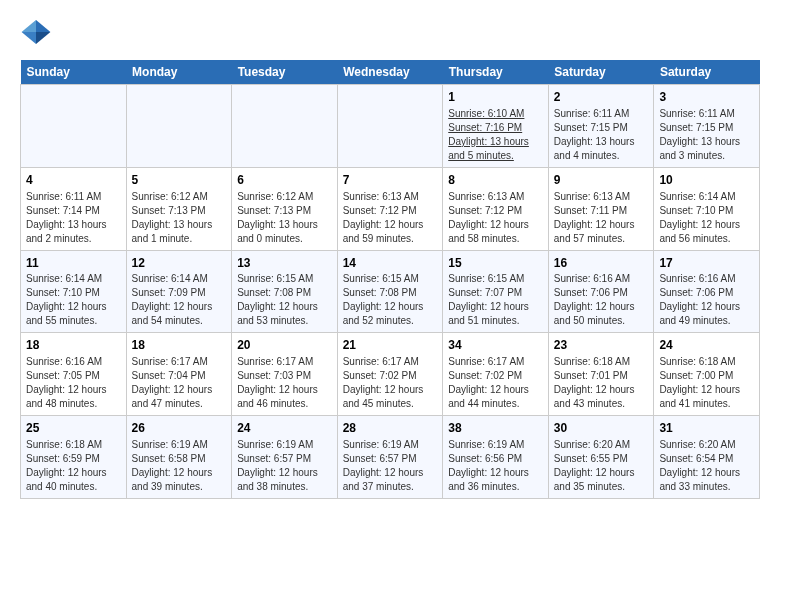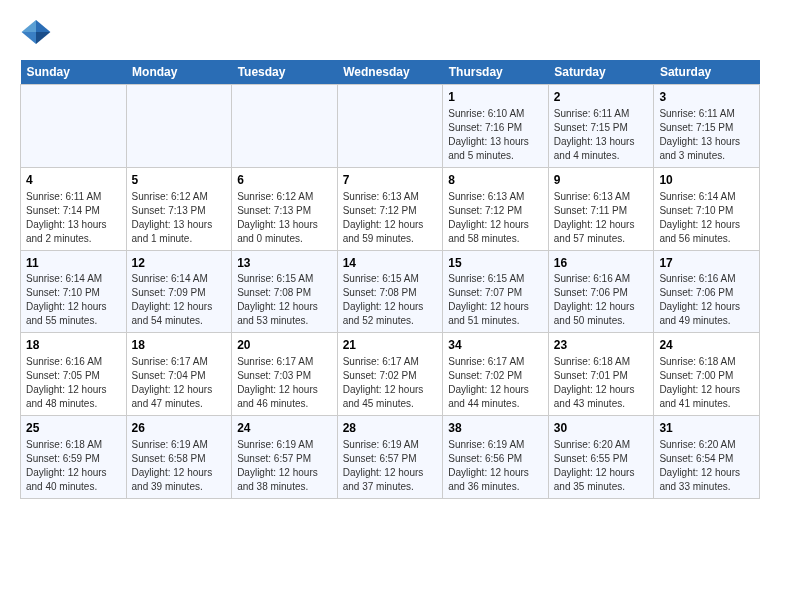--- a/index.html
+++ b/index.html
@@ -124,21 +124,21 @@
         </tr>
     </thead>
     <tbody id="calendar-body">
     <tr>
           <td></td>
           <td></td>
           <td></td>
           <td></td>
           <td>
             <span class="day-num">1</span>
-            <div class="day-info" style="white-space: pre-line;">Sunrise: 6:10 AM
+            <div class="day-info" style="white-space: pre-line; text-decoration: underline;">Sunrise: 6:10 AM
 Sunset: 7:16 PM
 Daylight: 13 hours
 and 5 minutes.</div>
           </td>
           <td>
             <span class="day-num">2</span>
             <div class="day-info" style="white-space: pre-line;">Sunrise: 6:11 AM
 Sunset: 7:15 PM
 Daylight: 13 hours
 and 4 minutes.</div>

